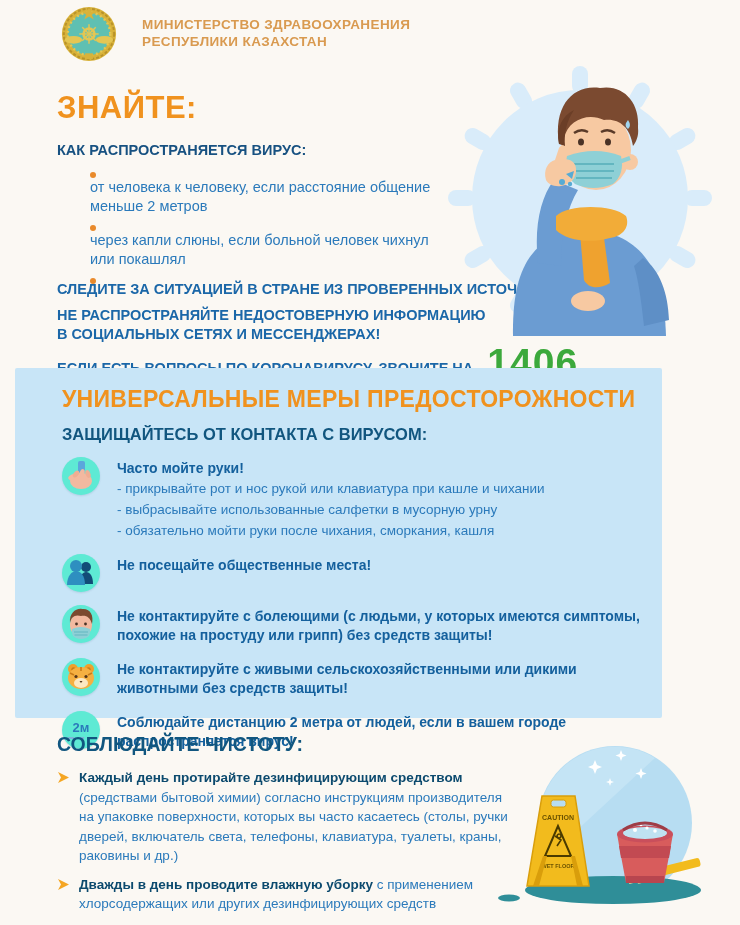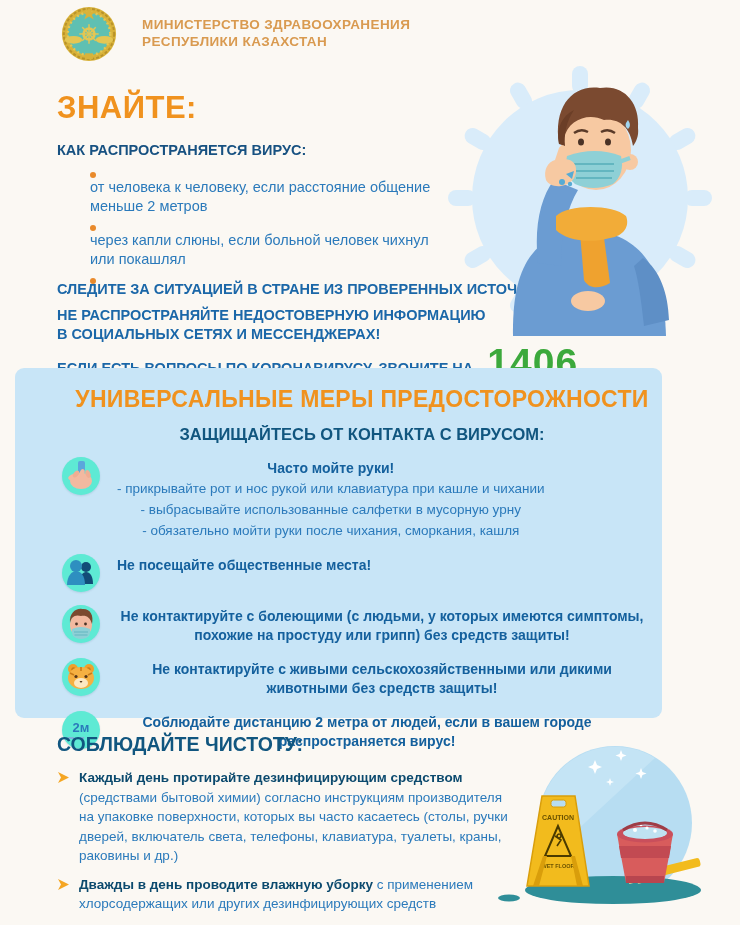--- a/index.html
+++ b/index.html
@@ -25,21 +25,21 @@
   .warnings { position:absolute; left:57px; top:280px; width:460px; }
   .warn { color:#1B67A8; font-size:14.5px; font-weight:bold; line-height:19px; white-space:nowrap; }
   .warn.gap { margin-top:7px; }
   .warn-row { display:flex; align-items:center; margin-top:7px; }
   .hotline { color:#3CA93C; font-size:39px; font-weight:bold; margin-left:14px;
              margin-top:-10px; letter-spacing:1px; }
   
   .person-illo { position:absolute; left:438px; top:58px; width:290px; height:278px; }
   
   .panel { position:absolute; left:15px; top:368px; width:647px; height:350px;
-           background:#C8E5F7; border-radius:9px; padding:18px 0 0 47px;text-align:center; }
+           background:#C8E5F7; border-radius:2px; padding:18px 0 0 47px; }
   .panel-title { color:#F0921E; font-size:23px; font-weight:bold; letter-spacing:.3px; }
   .panel-sub { color:#11567F; font-size:16.5px; font-weight:bold; margin-top:12px; }
   .p-item { display:flex; margin-top:13px; }
   .p-icon { width:38px; height:38px; border-radius:50%; background:#5eead4; flex-shrink:0;
             margin-right:17px; display:flex; align-items:center; justify-content:center;
             flex-direction:column; box-shadow:0 1px 2px rgba(0,60,100,.12); }
   .p-body { padding-top:2px; }
   .p-title { color:#14609D; font-size:14px; font-weight:bold; line-height:19px; max-width:530px; }
   .p-sub { color:#2B7ABB; font-size:13.5px; line-height:21px; white-space:nowrap; }
   .p-sub:first-of-type { margin-top:4px; }

